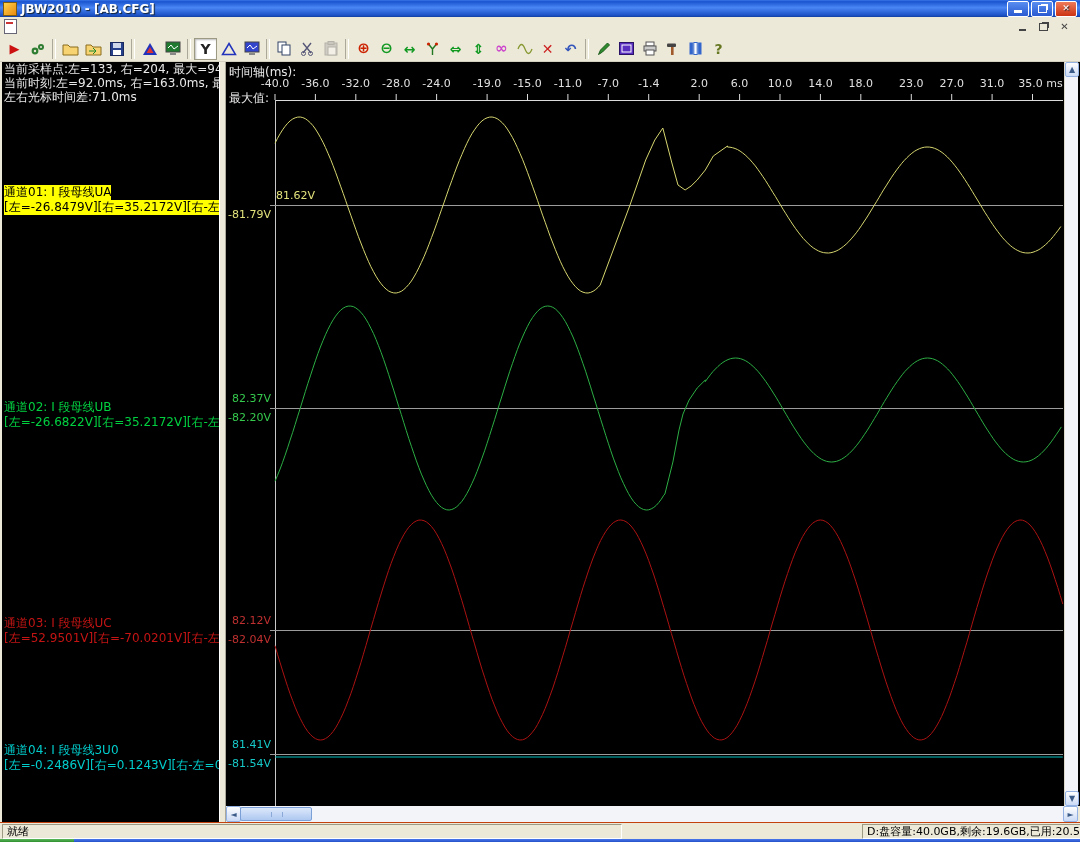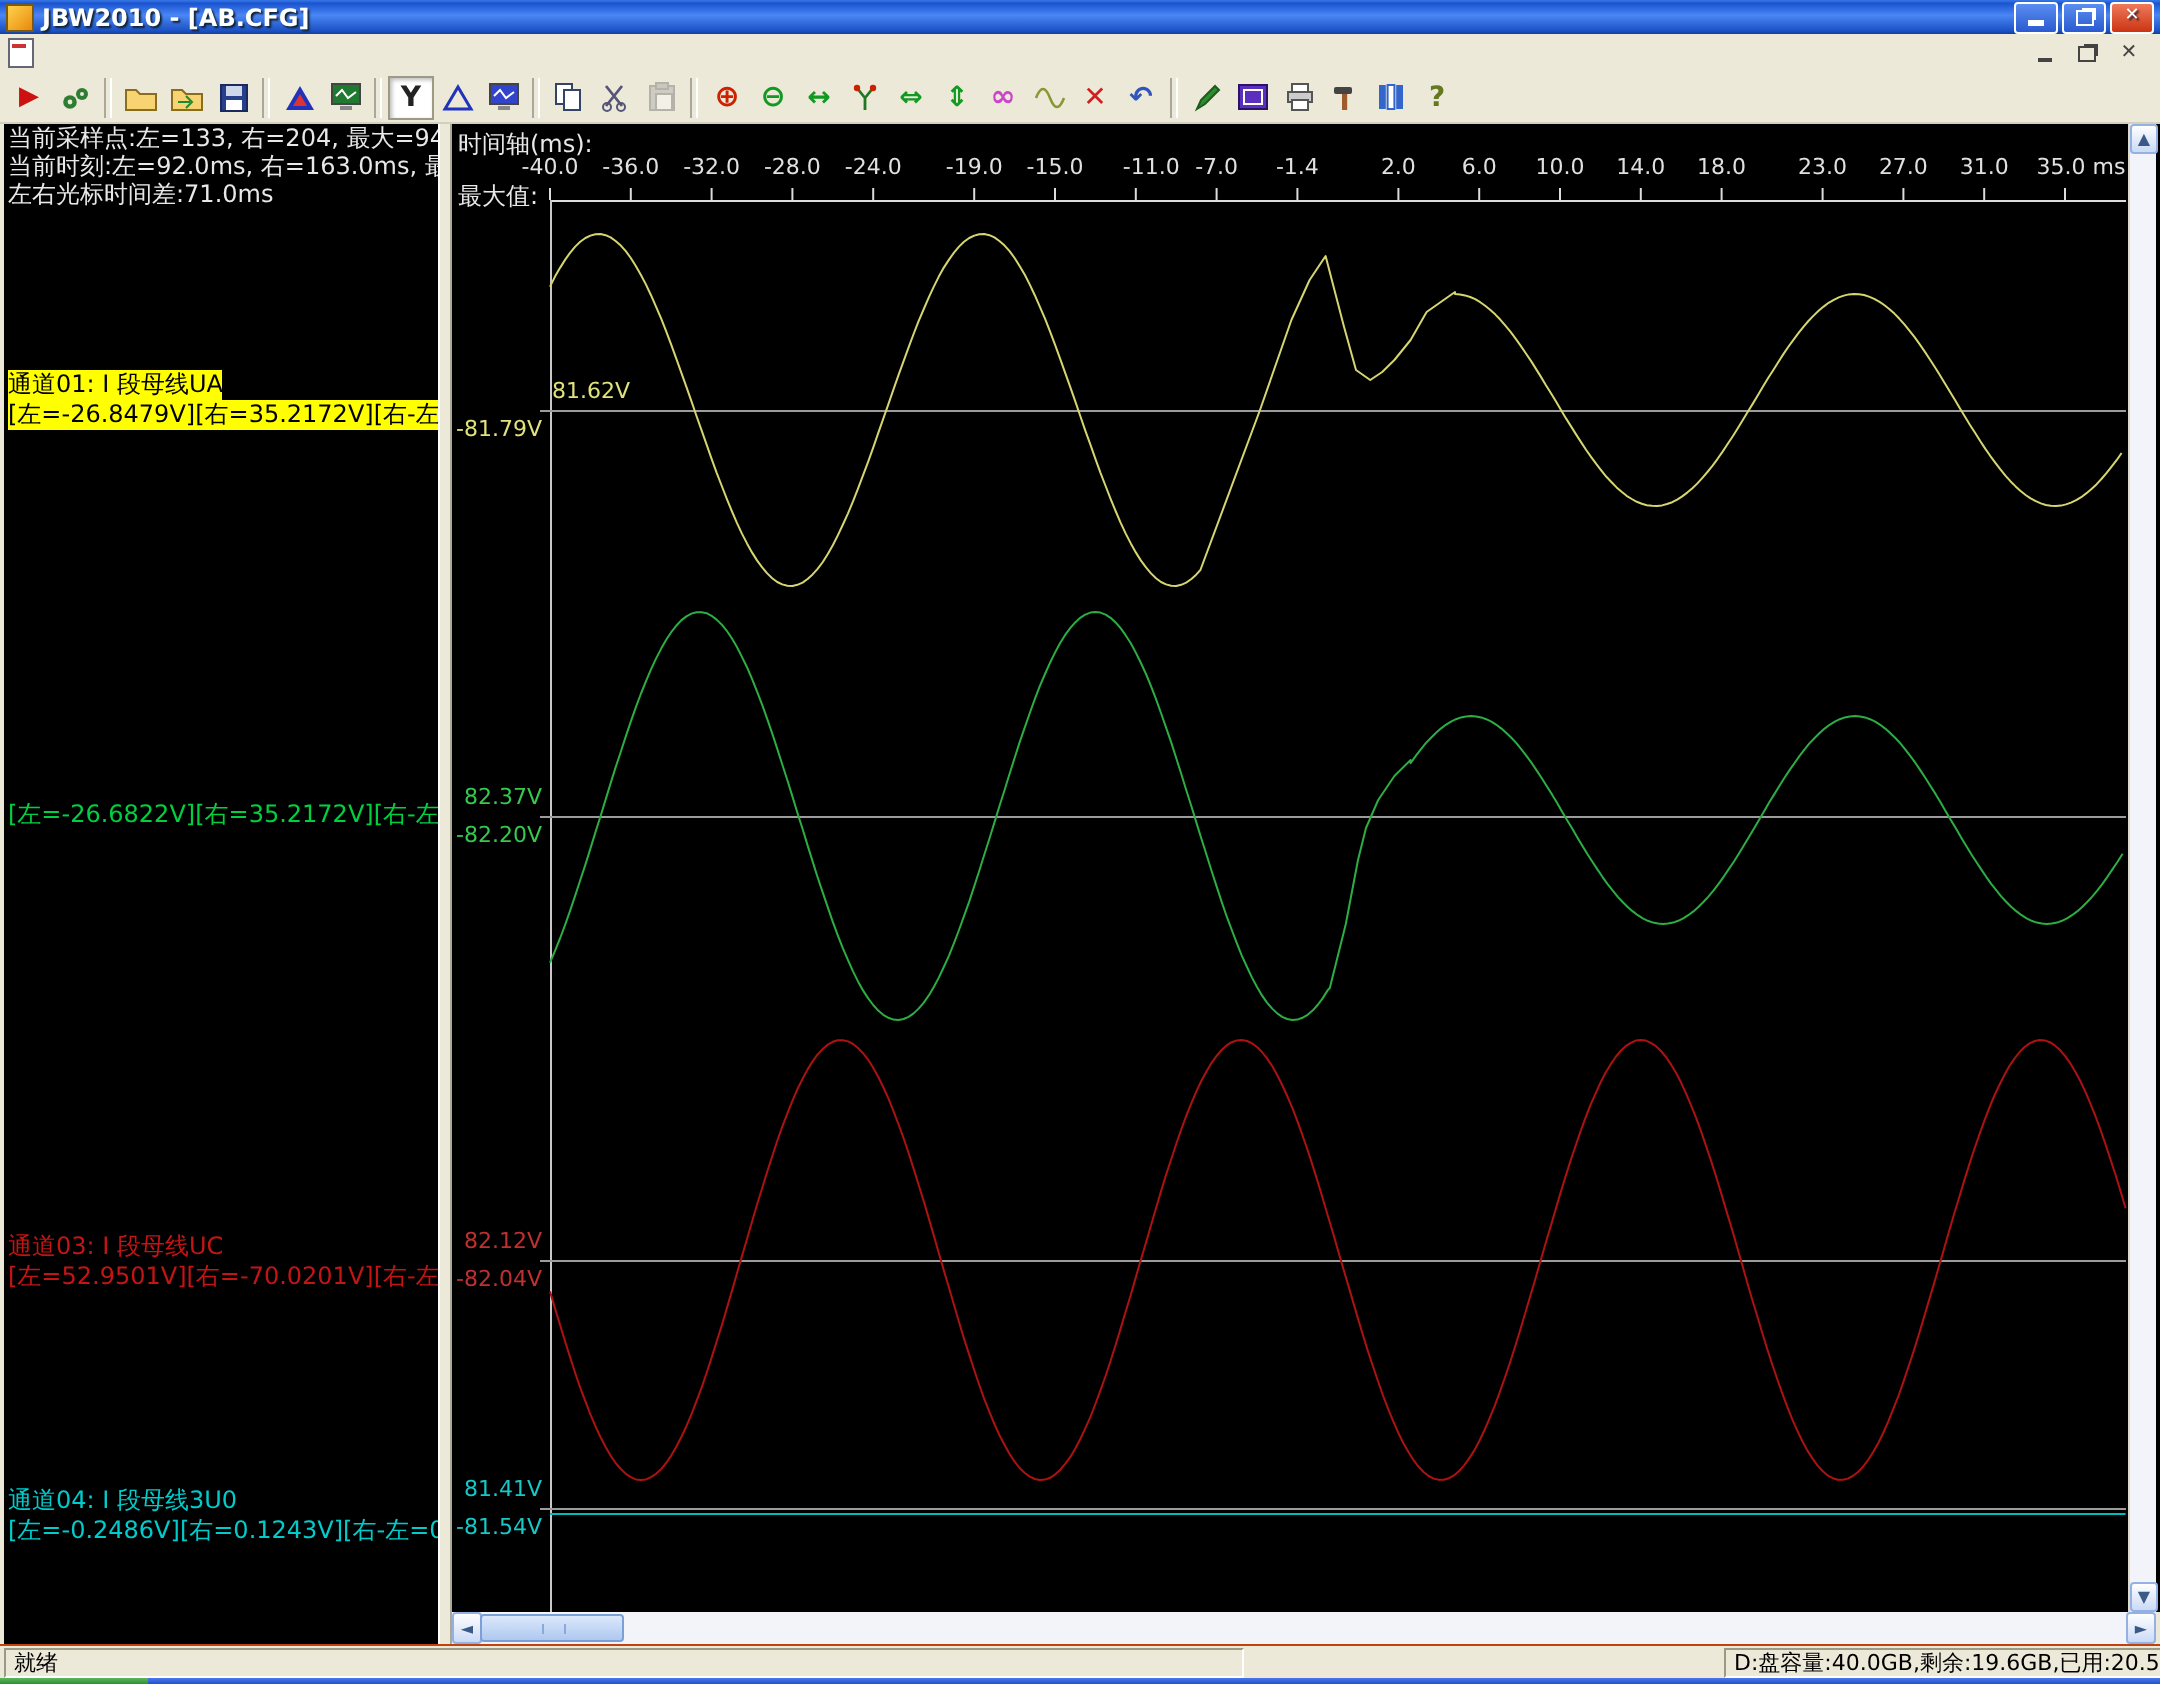--- a/index.html
+++ b/index.html
@@ -273,20 +273,21 @@
       <div class="info-line">当前采样点:左=133, 右=204, 最大=943</div>
       <div class="info-line">当前时刻:左=92.0ms, 右=163.0ms, 最大=3659.0ms</div>
       <div class="info-line">左右光标时间差:71.0ms</div>
     </div>
   <div id="channels">
       <div class="chan-block" style="top: 123px;">
         <div class="chan-line"><span style="color: rgb(0, 0, 0); background: rgb(255, 255, 0);">通道01: I 段母线UA</span></div>
         <div class="chan-line"><span style="color: rgb(0, 0, 0); background: rgb(255, 255, 0);">[左=-26.8479V][右=35.2172V][右-左=62.0651V]</span></div>
       </div>
       <div class="chan-block" style="top: 338px;">
+        <div class="chan-line"><span style="color: rgb(0, 208, 64);">通道02: I 段母线UB</span></div>
         <div class="chan-line"><span style="color: rgb(0, 208, 64);">[左=-26.6822V][右=35.2172V][右-左=61.8994V]</span></div>
       </div>
       <div class="chan-block" style="top: 554px;">
         <div class="chan-line"><span style="color: rgb(196, 20, 20);">通道03: I 段母线UC</span></div>
         <div class="chan-line"><span style="color: rgb(196, 20, 20);">[左=52.9501V][右=-70.0201V][右-左=-122.9702</span></div>
       </div>
       <div class="chan-block" style="top: 681px;">
         <div class="chan-line"><span style="color: rgb(0, 204, 204);">通道04: I 段母线3U0</span></div>
         <div class="chan-line"><span style="color: rgb(0, 204, 204);">[左=-0.2486V][右=0.1243V][右-左=0.3729V]</span></div>
       </div>
@@ -298,21 +299,21 @@
   <div class="plot-hdr" style="top:2px">时间轴(ms):</div>
   <div class="plot-hdr" style="top:28px">最大值:</div>
   <div id="ticks">
       <div class="tick-label" style="left: 27px;">-40.0</div>
       <div class="tick-label" style="left: 67.4px;">-36.0</div>
       <div class="tick-label" style="left: 107.8px;">-32.0</div>
       <div class="tick-label" style="left: 148.2px;">-28.0</div>
       <div class="tick-label" style="left: 188.6px;">-24.0</div>
       <div class="tick-label" style="left: 239.1px;">-19.0</div>
       <div class="tick-label" style="left: 279.5px;">-15.0</div>
-      <div class="tick-label" style="left: 319.9px; text-align: right;">-11.0</div>
+      <div class="tick-label" style="left: 319.9px;">-11.0</div>
       <div class="tick-label" style="left: 360.3px;">-7.0</div>
       <div class="tick-label" style="left: 400.7px;">-1.4</div>
       <div class="tick-label" style="left: 451.2px;">2.0</div>
       <div class="tick-label" style="left: 491.6px;">6.0</div>
       <div class="tick-label" style="left: 532px;">10.0</div>
       <div class="tick-label" style="left: 572.4px;">14.0</div>
       <div class="tick-label" style="left: 612.8px;">18.0</div>
       <div class="tick-label" style="left: 663.3px;">23.0</div>
       <div class="tick-label" style="left: 703.7px;">27.0</div>
       <div class="tick-label" style="left: 744.1px;">31.0</div>

